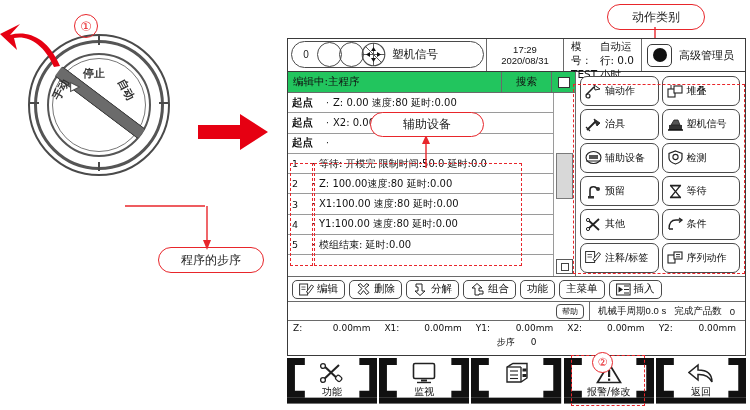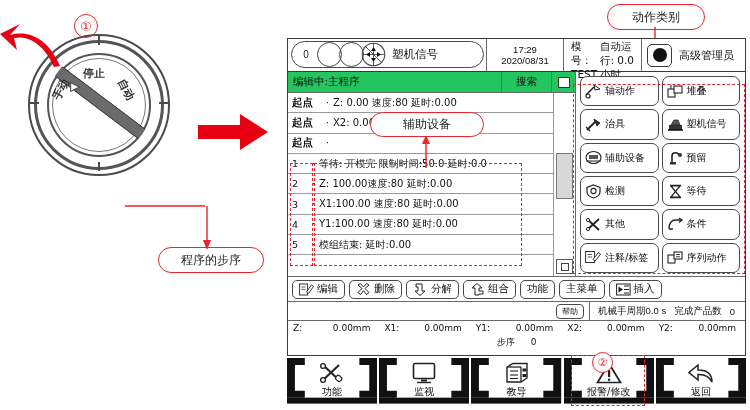--- a/index.html
+++ b/index.html
@@ -384,35 +384,35 @@
               <ellipse cx="8.5" cy="7.5" rx="7.5" ry="6" fill="#fff" stroke="#222" stroke-width="1.1"></ellipse>
               <rect x="4" y="5" width="9" height="4" fill="#555"></rect>
               <line x1="1" y1="11" x2="16" y2="11" stroke="#222" stroke-width="1"></line>
             </svg>
           </span>
           <span>辅助设备</span>
         </div>
         <div class="act-btn">
           <span class="act-ico">
             <svg width="17" height="15" viewBox="0 0 17 15">
+              <path d="M8.5 1 L15 3.5 V8 Q15 12 8.5 14 Q2 12 2 8 V3.5 Z" fill="#fff" stroke="#222" stroke-width="1.2"></path>
+              <circle cx="8.5" cy="7" r="2.6" fill="none" stroke="#222" stroke-width="1.1"></circle>
+            </svg>
+          </span>
+          <span>检测</span>
+        </div>
+        <div class="act-btn">
+          <span class="act-ico">
+            <svg width="17" height="15" viewBox="0 0 17 15">
               <path d="M5 13 L5 6 Q5 2 10 3 L13 5" fill="none" stroke="#222" stroke-width="1.6"></path>
               <rect x="3" y="12" width="6" height="2.5" fill="#333"></rect>
               <circle cx="13" cy="5" r="2" fill="#333"></circle>
             </svg>
           </span>
           <span>预留</span>
-        </div>
-        <div class="act-btn">
-          <span class="act-ico">
-            <svg width="17" height="15" viewBox="0 0 17 15">
-              <path d="M8.5 1 L15 3.5 V8 Q15 12 8.5 14 Q2 12 2 8 V3.5 Z" fill="#fff" stroke="#222" stroke-width="1.2"></path>
-              <circle cx="8.5" cy="7" r="2.6" fill="none" stroke="#222" stroke-width="1.1"></circle>
-            </svg>
-          </span>
-          <span>检测</span>
         </div>
         <div class="act-btn">
           <span class="act-ico">
             <svg width="17" height="15" viewBox="0 0 17 15">
               <line x1="3" y1="1.5" x2="14" y2="1.5" stroke="#222" stroke-width="1.4"></line>
               <line x1="3" y1="13.5" x2="14" y2="13.5" stroke="#222" stroke-width="1.4"></line>
               <path d="M4 2 L13 2 L8.5 7.5 L13 13 L4 13 L8.5 7.5 Z" fill="#fff" stroke="#222" stroke-width="1.2"></path>
             </svg>
           </span>
           <span>等待</span>
@@ -600,21 +600,20 @@
           <path d="M3 5 L9 1.5 L23 1.5 L23 16 L17 20 L3 20 Z" fill="#fff" stroke="#222" stroke-width="1.4"></path>
           <line x1="3" y1="5" x2="17" y2="5" stroke="#222" stroke-width="1.3"></line>
           <line x1="17" y1="5" x2="17" y2="20" stroke="#222" stroke-width="1.3"></line>
           <rect x="18.5" y="6.5" width="4" height="3" fill="#222"></rect>
           <rect x="18.5" y="12" width="4" height="3" fill="#222"></rect>
           <line x1="6" y1="9" x2="14" y2="9" stroke="#222" stroke-width="1.1"></line>
           <line x1="6" y1="13" x2="14" y2="13" stroke="#222" stroke-width="1.1"></line>
           <line x1="6" y1="16.5" x2="14" y2="16.5" stroke="#222" stroke-width="1.1"></line>
         </svg>
       </span>
-      <span class="nav-lbl">教导</span>
     </div>
     <div class="nav-item">
       <svg class="nav-shape" viewBox="0 0 91 46" preserveAspectRatio="none">
         <path d="M0 0 L18 0 L18 7 L8 7 L8 33 L18 33 L18 40 L0 40 Z" fill="#111"></path>
         <path d="M91 0 L73 0 L73 7 L83 7 L83 33 L73 33 L73 40 L91 40 Z" fill="#111"></path>
         <rect x="0" y="40" width="91" height="6" fill="#111"></rect>
       </svg>
       <span class="nav-ico">
         <svg width="26" height="22" viewBox="0 0 26 22">
           <path d="M13 1.5 L24.5 20.5 L1.5 20.5 Z" fill="#fff" stroke="#222" stroke-width="1.7"></path>

